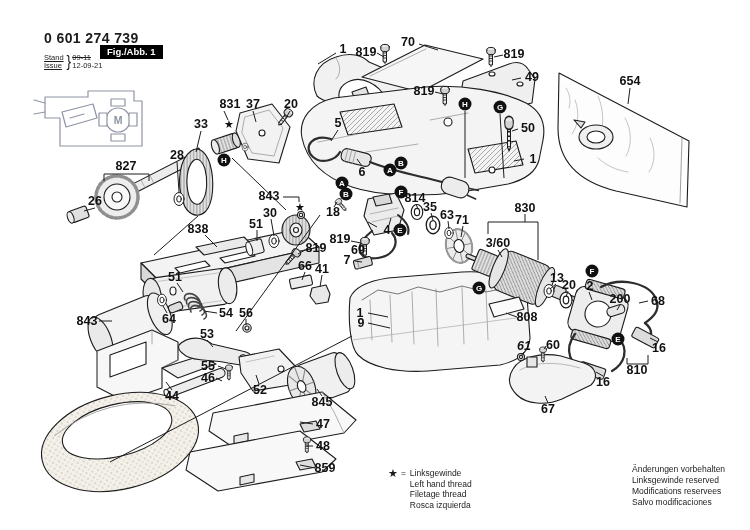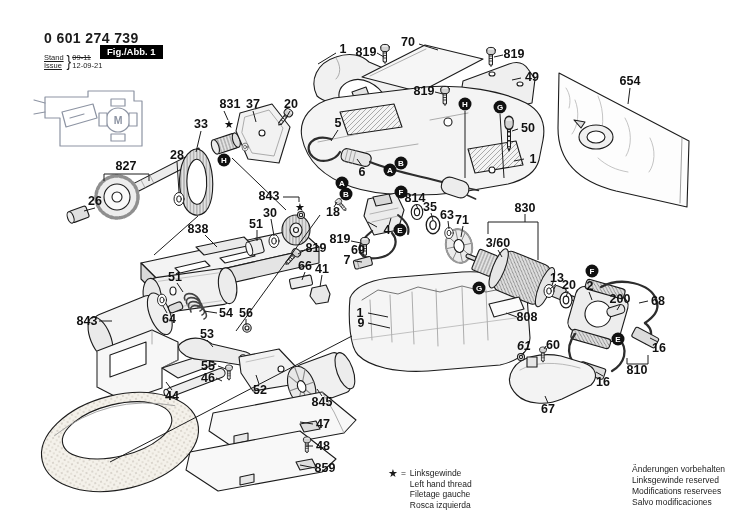--- a/index.html
+++ b/index.html
@@ -538,21 +538,21 @@
       <div class="star" style="left: 229px; top: 124px;">★</div>
       <div class="star" style="left: 300px; top: 207px;">★</div>
     </div>
 
   <div class="legend">
     <span class="lg-star">★</span>
     <span class="lg-eq">=</span>
     <div class="lg-lines">
       <div>Linksgewinde</div>
       <div>Left hand thread</div>
-      <div>Filetage gauche</div>
+      <div>Filetage thread</div>
       <div>Rosca izquierda</div>
     </div>
   </div>
 
   <div class="notice">
     <div>Änderungen vorbehalten</div>
     <div>Linksgewinde reserved</div>
     <div>Modifications reservees</div>
     <div>Salvo modificaciones</div>
   </div>

